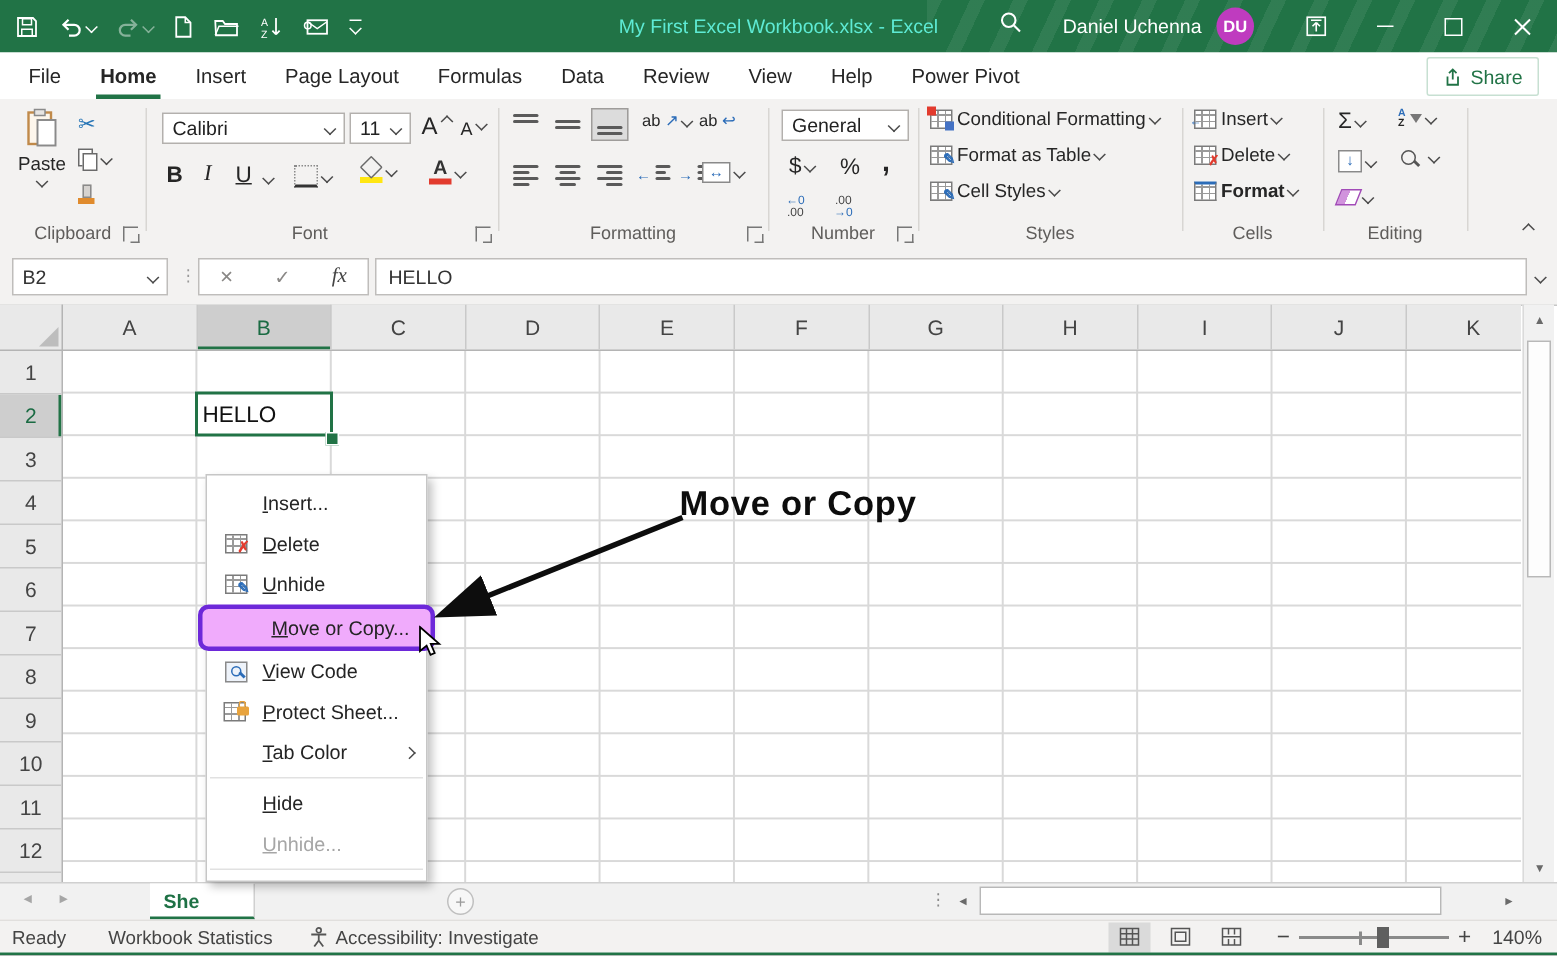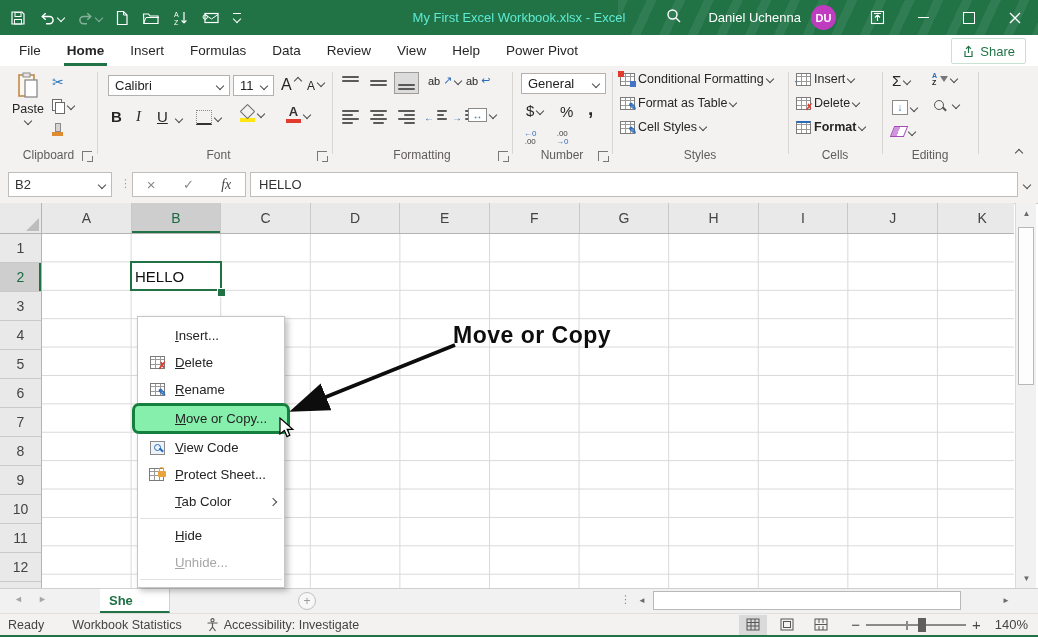--- a/index.html
+++ b/index.html
@@ -103,21 +103,21 @@
   .viewbtn{width:28px;height:20px;display:flex;align-items:center;justify-content:center;}
   .viewbtn.active{background:#dadada;}
   
   .cmenu{position:absolute;left:137px;top:316px;width:146px;background:#fff;border:1px solid #c6c6c6;
     box-shadow:3px 3px 6px rgba(0,0,0,.25);padding:5px 0 4px 0;z-index:50;font-size:13.2px;color:#242424;}
   .cm-item{display:flex;align-items:center;height:27px;padding:0 8px;}
   .cm-ic{width:22px;margin-right:7px;display:flex;justify-content:center;flex:0 0 22px;}
   .cm-label{display:block;}
   .cm-label::first-letter{text-decoration:underline;}
   .cm-item.disabled{color:#a6a6a6;}
-  .cm-item.hl{background:#86efac;border:3px solid #15803d;border-radius:7px;margin:0 -6px;height:25px;padding:0 8px 0 11px;}
+  .cm-item.hl{background:#f0abfc;border:3px solid #6d28d9;border-radius:7px;margin:0 -6px;height:25px;padding:0 8px 0 11px;justify-content:center;}
   .cm-sep{height:1px;background:#e1e1e1;margin:3px 2px;}
   .lock{display:inline-block;width:8px;height:6px;background:#e8a33d;border-radius:1px;position:relative;margin-top:3px;}
   .lock::before{content:"";position:absolute;left:1.5px;top:-4px;width:5px;height:4px;border:1.4px solid #e8a33d;
     border-bottom:none;border-radius:3px 3px 0 0;box-sizing:border-box;}
   
   .anno-text{position:absolute;left:453px;top:322px;font-size:23px;font-weight:bold;color:#0d0d0d;z-index:60;letter-spacing:.5px;}
   .anno-svg{position:absolute;left:278px;top:337px;z-index:60;pointer-events:none;}
   .cursor-svg{position:absolute;left:279px;top:417px;z-index:70;pointer-events:none;}
 </style>
 </head>
@@ -215,20 +215,23 @@
 
   <div class="tabsrow">
     <span class="rtab" style="margin-left:6px;">
         <span>File</span>
       </span>
     <span class="rtab active">
         <span>Home</span>
       </span>
     <span class="rtab">
         <span>Insert</span>
+      </span>
+    <span class="rtab">
+        <span>Page Layout</span>
       </span>
     <span class="rtab">
         <span>Formulas</span>
       </span>
     <span class="rtab">
         <span>Data</span>
       </span>
     <span class="rtab">
         <span>Review</span>
       </span>
@@ -321,21 +324,21 @@
       </span>
         <span class="cv"></span>
       </span>
     <span class="rbtn" style="left:286px;top:40px;">
       <span style="display:inline-flex;flex-direction:column;align-items:center;font-size:13px;font-weight:bold;color:#333;line-height:12px;">
         <span>A</span>
         <span class="cbar" style="background:#e23b2e;"></span>
       </span>
         <span class="cv"></span>
       </span>
-    <div class="glabel" style="left:101px;width:235px;">Font</div>
+    <div class="glabel" style="left:89px;width:235px;">Font</div>
     <span class="launcher" style="left:317px;"></span>
 
     <span class="rbtn" style="left:342px;top:10px;">
         <span class="bars vt">
           <i></i>
           <i></i>
         </span>
       </span>
     <span class="rbtn" style="left:370px;top:10px;">
         <span class="bars vm">
@@ -635,21 +638,21 @@
           </span>
         </span>
       <span class="cm-label">Delete</span>
     </div>
     <div class="cm-item">
       <span class="cm-ic">
           <span class="gi">
             <span class="ov" style="color:#2b6cb8;">✎</span>
           </span>
         </span>
-      <span class="cm-label">Rename</span>
+      <span class="cm-label">Unhide</span>
     </div>
     <div class="cm-item hl">
       <span class="cm-ic"></span>
       <span class="cm-label">Move or Copy...</span>
     </div>
     <div class="cm-item">
       <span class="cm-ic">
           <span style="width:13px;height:12px;border:1px solid #8a8a8a;background:#eef3fa;display:inline-flex;align-items:center;justify-content:center;">
             <span class="mag blue" style="width:5px;height:5px;"></span>
           </span>

